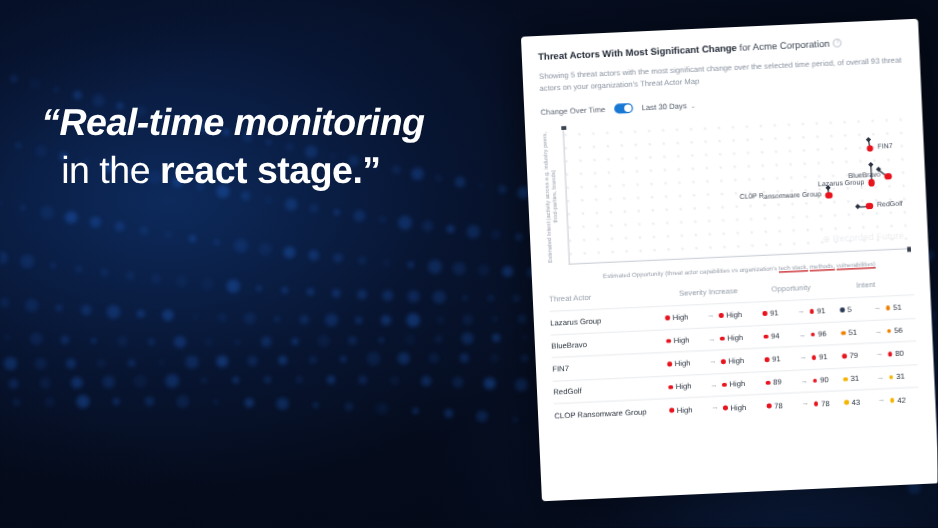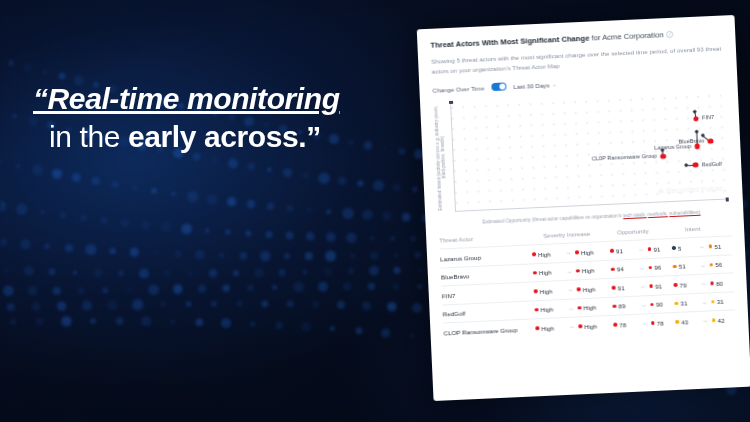--- a/index.html
+++ b/index.html
@@ -27,21 +27,21 @@
   }
 
   
   #headline {
     position: absolute; left: 33px; top: 80px; width: 390px;
     color: #ffffff;
     font-size: 30px;
     line-height: 1.27;
     letter-spacing: -.4px;
   }
-  #headline .l1 { font-weight: bold; font-style: italic; display: block; white-space: nowrap; text-decoration: underline; }
+  #headline .l1 { font-weight: bold; font-style: italic; display: block; white-space: nowrap; }
   #headline .l2 { font-weight: normal; display: block; white-space: nowrap; padding-left: 16px; }
   #headline .l3 { font-weight: normal; display: block; white-space: nowrap; padding-left: 16px; }
   #headline .l3 b { font-weight: bold; }
 
   
   #card-wrap {
     position: absolute;
     left: 425px; top: 22px;
     width: 318px; height: 372px;
     transform: rotate(-2.6deg);
@@ -546,21 +546,21 @@
       <circle cx="704.8" cy="384.0" r="4.1" fill="#1f5fc4" opacity="0.14"></circle>
       <circle cx="731.4" cy="389.9" r="5.3" fill="#1f5fc4" opacity="0.45"></circle>
       <circle cx="758.0" cy="396.0" r="2.8" fill="#1f5fc4" opacity="0.38"></circle>
       <circle cx="784.6" cy="402.3" r="4.0" fill="#1f5fc4" opacity="0.30"></circle>
     </svg>
   <div id="bg-vignette"></div>
 </div>
 
 <div id="headline">
   <span class="l1">“Real-time monitoring</span>
-  <span class="l3"><span>in the </span><b>early across.”</b></span>
+  <span class="l3"><span>in the </span><b>react stage.”</b></span>
 </div>
 
 <div id="card-wrap">
 <div id="card">
 
   <div class="card-title">
     <b>Threat Actors With Most Significant Change</b><span class="sub"> for Acme Corporation</span><span class="info-icon"></span>
   </div>
 
   <div class="card-desc">Showing 5 threat actors with the most significant change over the selected time period, of overall 93 threat actors on your organization’s Threat Actor Map</div>

